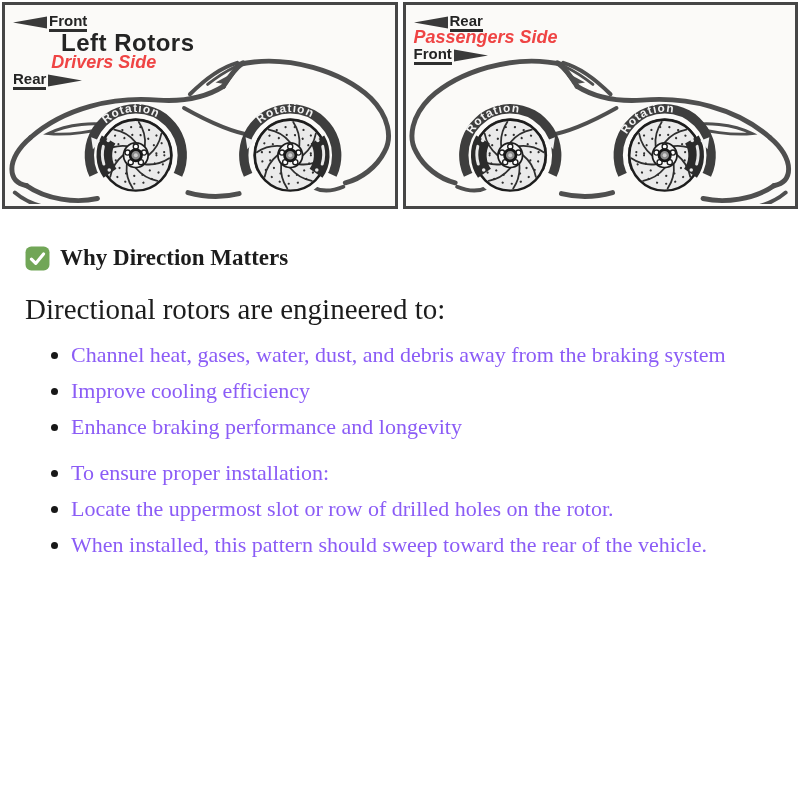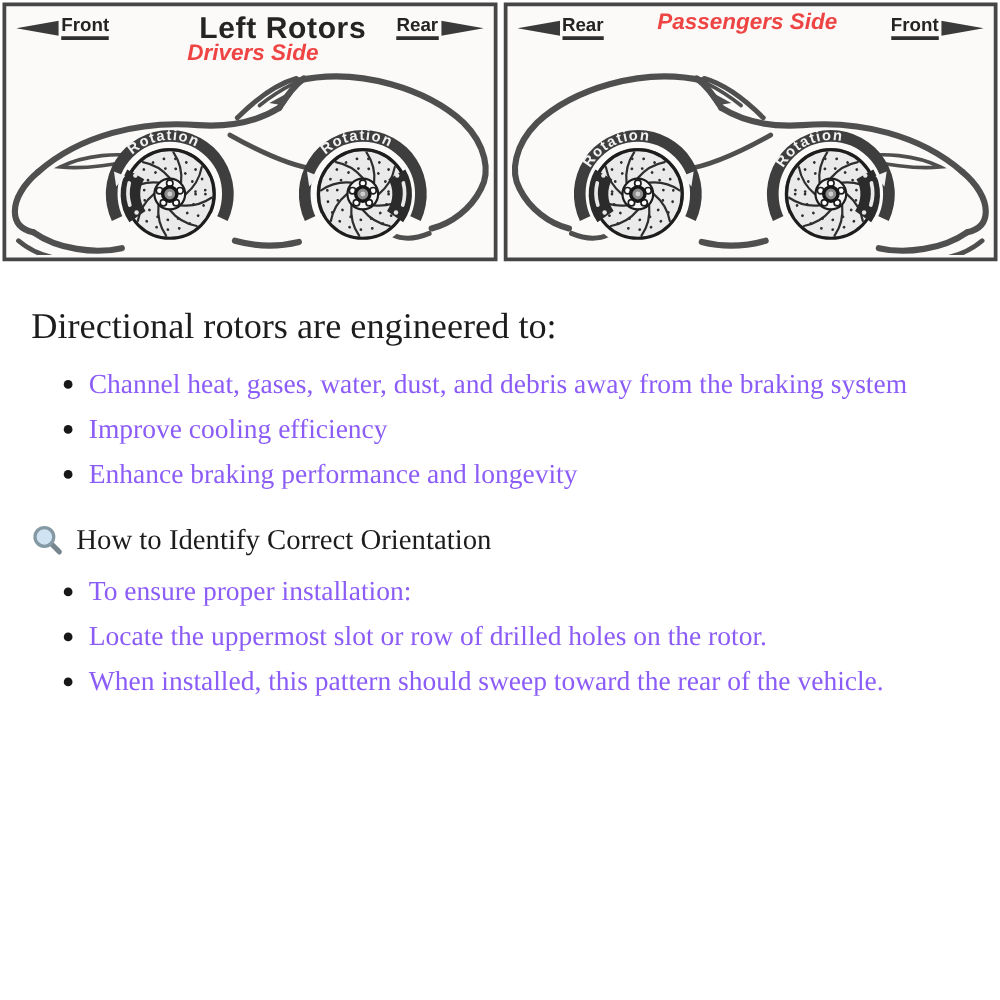--- a/index.html
+++ b/index.html
@@ -1,21 +1,21 @@
 <!DOCTYPE html>
 <html><head>
 <meta charset="utf-8">
 <style>
   html,body{margin:0;padding:0;background:#fff;}
   body{width:800px;height:800px;font-family:"Liberation Serif","DejaVu Serif",serif;color:#1c1c1c;overflow:hidden;}
 
   
   .diagram{display:flex;gap:5px;padding:2px;box-sizing:border-box;width:800px;}
   .panel{flex:1;border:3px solid #464646;background:#fbfaf8;box-sizing:border-box;padding-bottom:2px;}
-  .panel-header{display:flex;justify-content:space-between;align-items:flex-start;padding:7px 8px 0 8px;font-family:"Liberation Sans","DejaVu Sans",sans-serif;color:#242424;height:44px;box-sizing:border-box;}
+  .panel-header{display:flex;justify-content:space-between;align-items:flex-start;padding:7px 8px 0 8px;font-family:"Liberation Sans","DejaVu Sans",sans-serif;color:#242424;height:44px;box-sizing:border-box;flex-direction:column;}
   .dir{display:flex;align-items:flex-end;gap:2px;}
   .dir .word{font-weight:bold;font-size:15px;border-bottom:3px solid #2f2f2f;line-height:17px;}
   .dir svg{display:block;margin-bottom:2px;}
   .panel-titles{text-align:center;margin-top:-2px;}
   .panel-title{font-weight:bold;font-size:24px;line-height:25px;letter-spacing:0.5px;margin-left:48px;}
   .panel-subtitle{font-weight:bold;font-style:italic;font-size:18px;line-height:15px;color:#ef4444;}
   .car-wrap{width:100%;}
   .car-wrap svg{display:block;width:100%;height:auto;}
 
   
@@ -158,36 +158,36 @@
           <textPath href="#tp-rf" startOffset="10%">Rotation</textPath>
         </text>
       </svg>
     </div>
   </div>
 </div>
 
 <main class="article">
 
 
+  <div class="sec-heading bold">
+    <svg width="25" height="25" viewBox="0 0 24 24">
+      <rect x="0.5" y="0.5" width="23" height="23" rx="5.5" fill="#71a657"></rect>
+      <path d="M6.2,12.6 L10.3,16.7 L17.8,7.6" fill="none" stroke="#ffffff" stroke-width="3" stroke-linecap="round" stroke-linejoin="round"></path>
+    </svg>
+    <span>Why Direction Matters</span>
+  </div>
 
   <p class="lead">Directional rotors are engineered to:</p>
 
   <ul>
     <li>Channel heat, gases, water, dust, and debris away from the braking system</li>
     <li>Improve cooling efficiency</li>
     <li>Enhance braking performance and longevity</li>
   </ul>
 
-  <div class="sec-heading">
-    <svg width="26" height="26" viewBox="0 0 26 26">
-      <line x1="16" y1="16" x2="22.5" y2="22.5" stroke="#76858e" stroke-width="4" stroke-linecap="round"></line>
-      <circle cx="10.5" cy="10.5" r="7.5" fill="#cfe3f2" stroke="#8499a4" stroke-width="2.6"></circle>
-    </svg>
-    <span>How to Identify Correct Orientation</span>
-  </div>
 
   <ul>
     <li>To ensure proper installation:</li>
     <li>Locate the uppermost slot or row of drilled holes on the rotor.</li>
     <li>When installed, this pattern should sweep toward the rear of the vehicle.</li>
   </ul>
 
 </main>
 
 </body></html>

